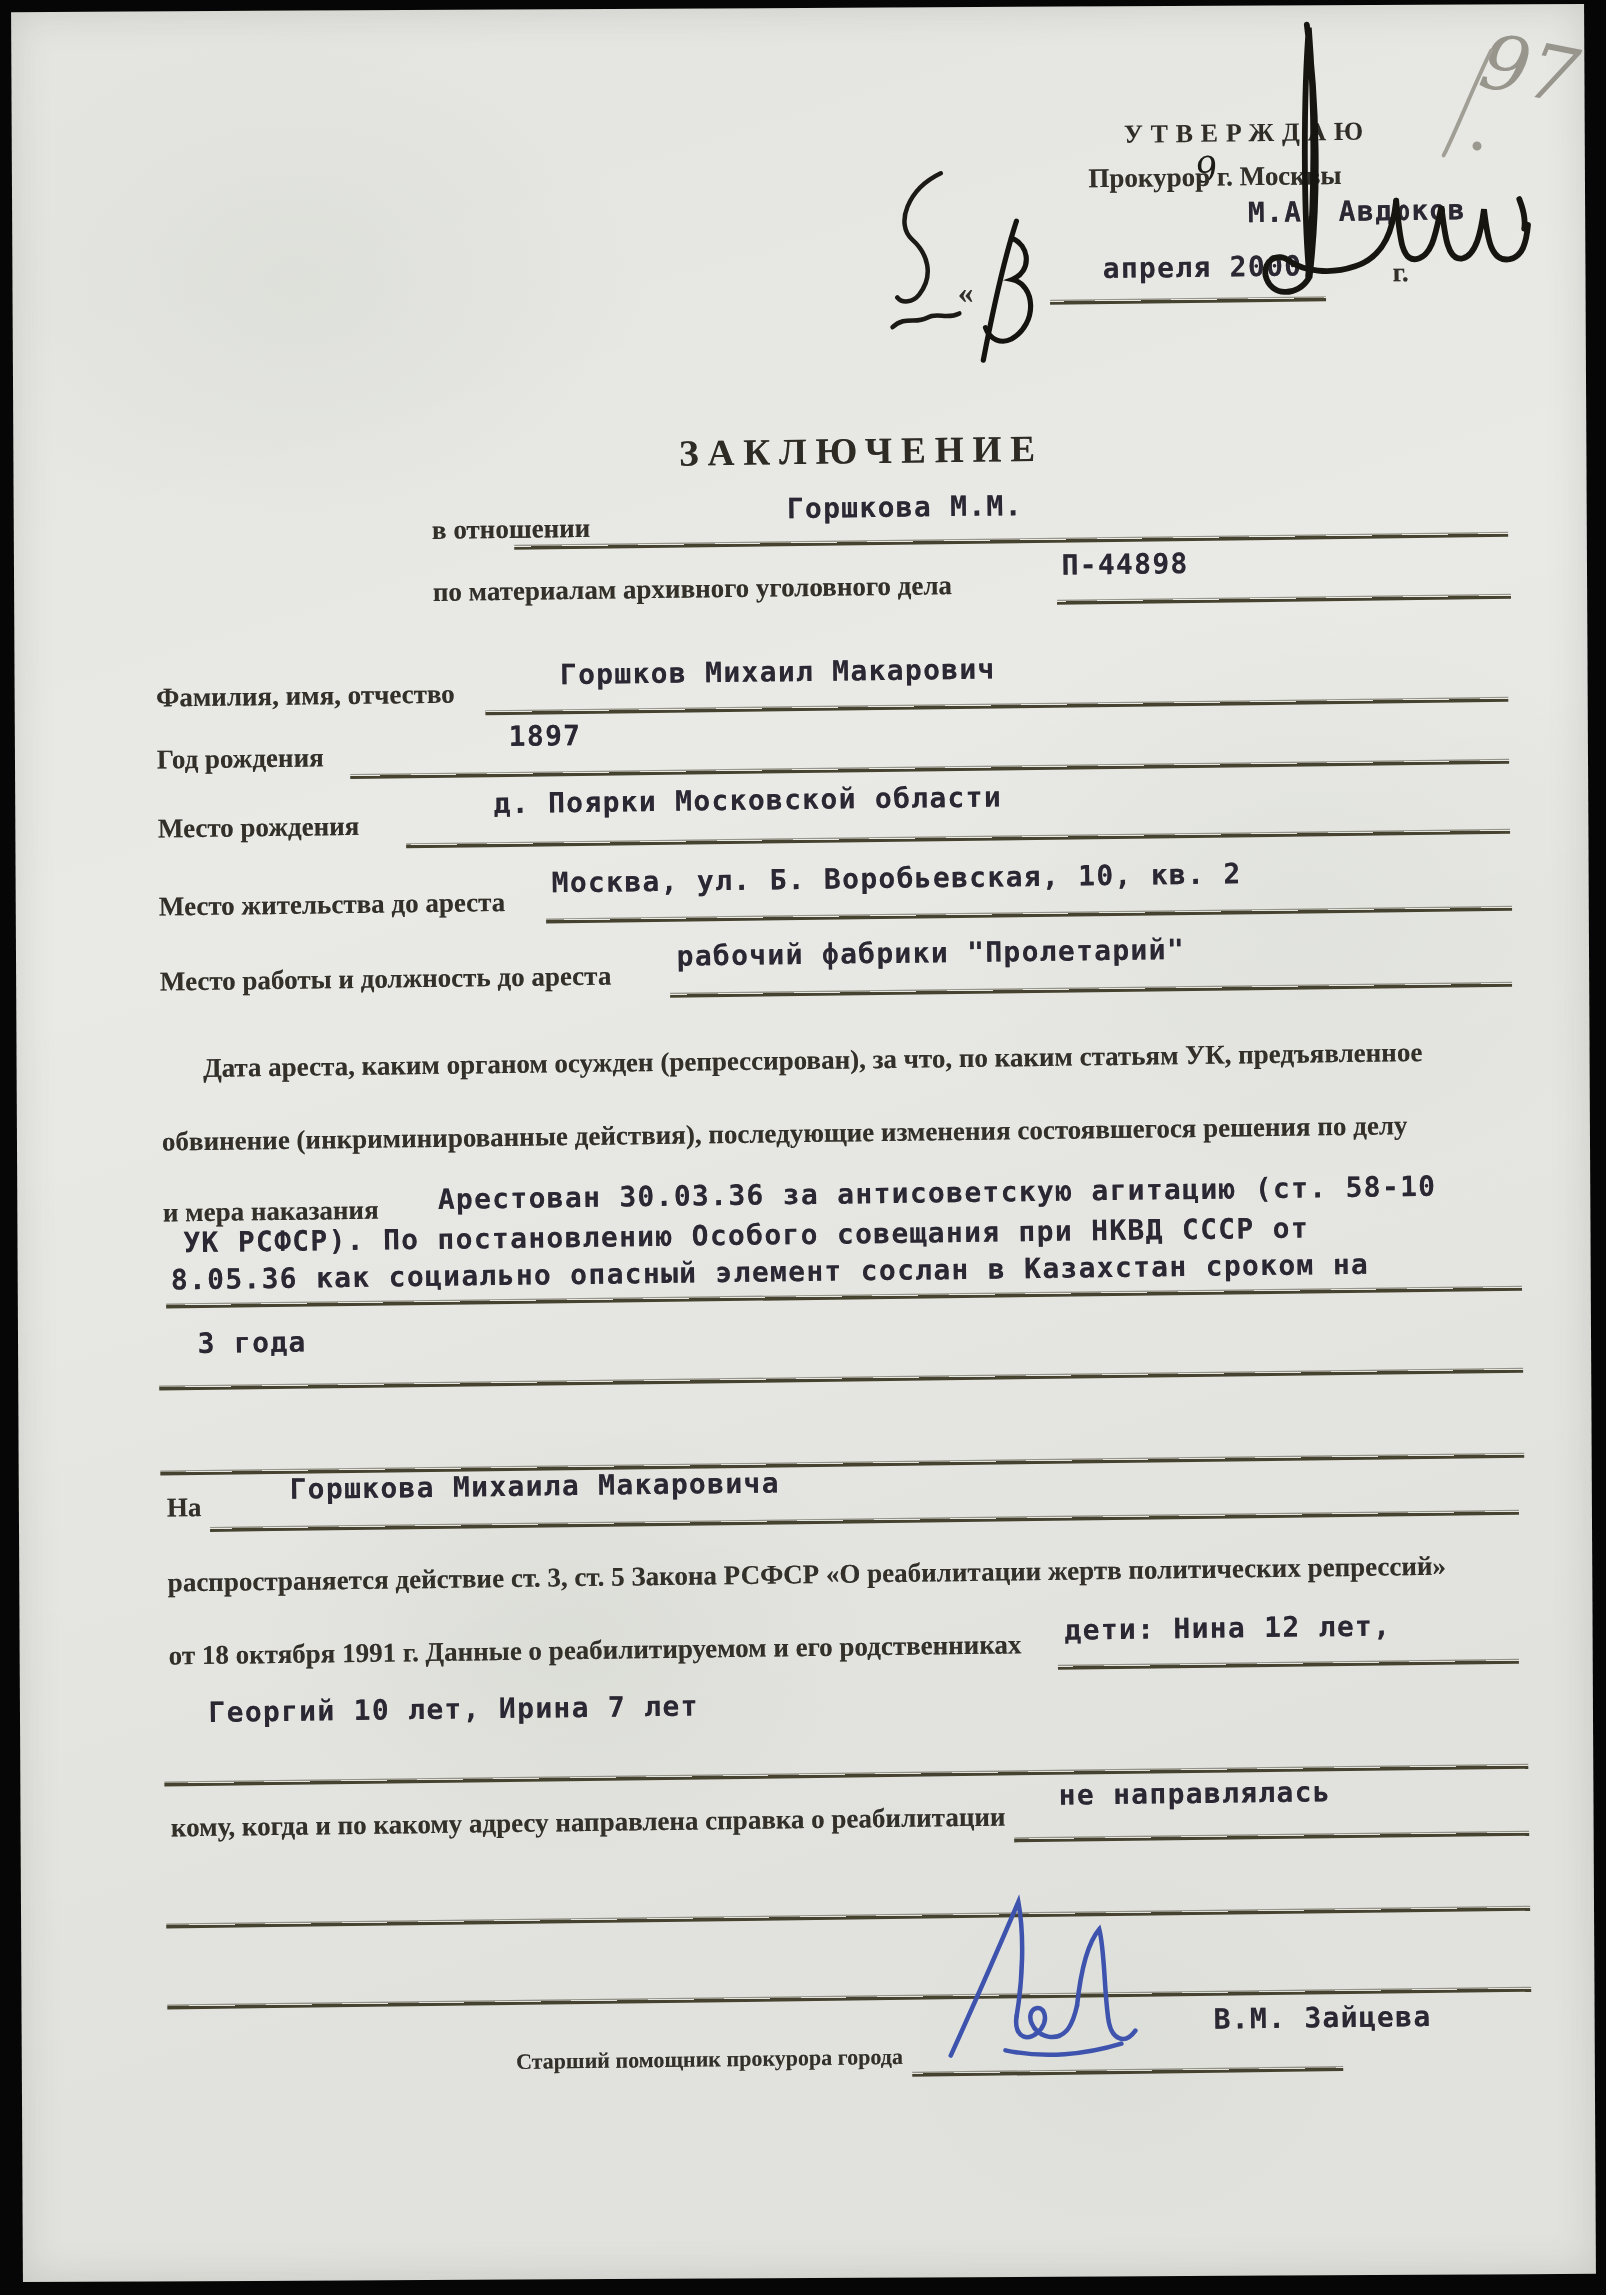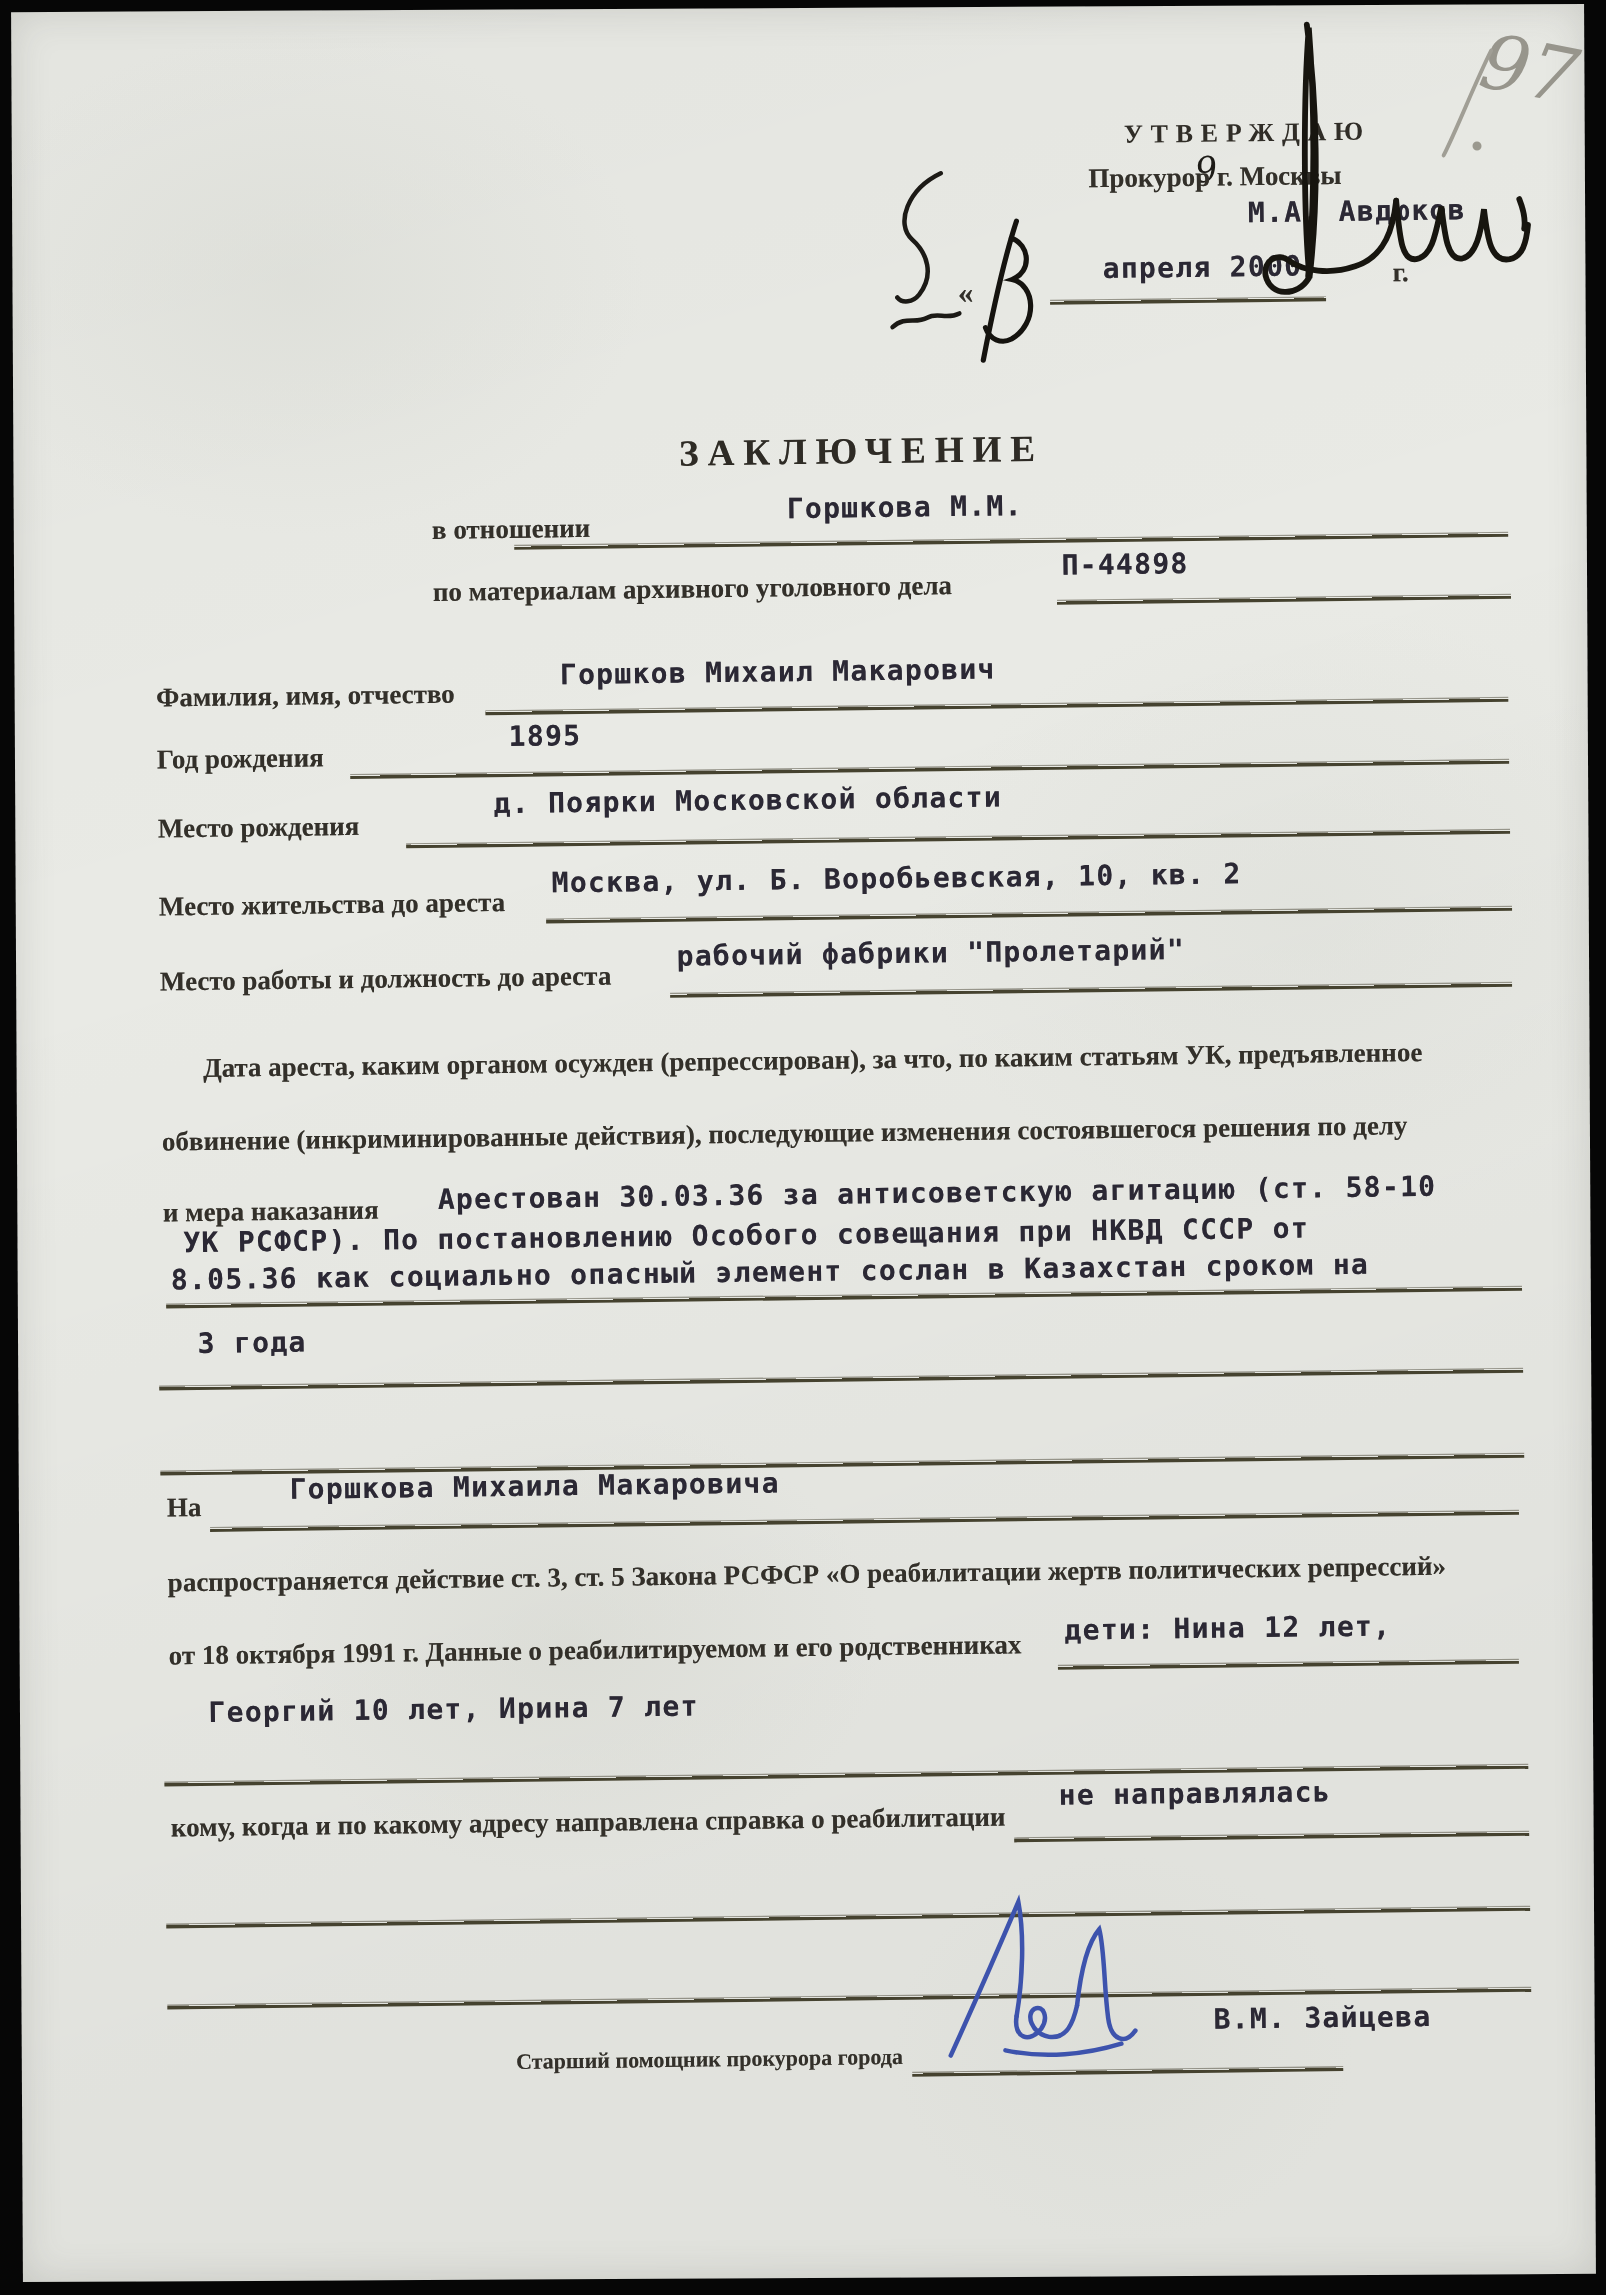--- a/index.html
+++ b/index.html
@@ -83,21 +83,21 @@
       <div class="rule" style="left:505px;top:538px;width:994px;"></div>
 
       <span class="typed" style="left:1052px;top:549px;">П-44898</span>
       <span class="lbl" style="left:423px;top:569px;">по материалам архивного уголовного дела</span>
       <div class="rule" style="left:1047px;top:600px;width:454px;"></div>
 
       <span class="typed" style="left:549px;top:652px;">Горшков Михаил Макарович</span>
       <span class="lbl" style="left:145px;top:671px;">Фамилия, имя, отчество</span>
       <div class="rule" style="left:474px;top:703px;width:1023px;"></div>
 
-      <span class="typed" style="left:497px;top:713px;">1895</span>
+      <span class="typed" style="left:497px;top:713px;">1897</span>
       <span class="lbl" style="left:145px;top:733px;">Год рождения</span>
       <div class="rule" style="left:338px;top:765px;width:1159px;"></div>
 
       <span class="typed" style="left:481px;top:780px;">д. Поярки Московской области</span>
       <span class="lbl" style="left:145px;top:802px;">Место рождения</span>
       <div class="rule" style="left:393px;top:835px;width:1104px;"></div>
 
       <span class="typed" style="left:538px;top:860px;">Москва, ул. Б. Воробьевская, 10, кв. 2</span>
       <span class="lbl" style="left:145px;top:880px;">Место жительства до ареста</span>
       <div class="rule" style="left:532px;top:912px;width:966px;"></div>

